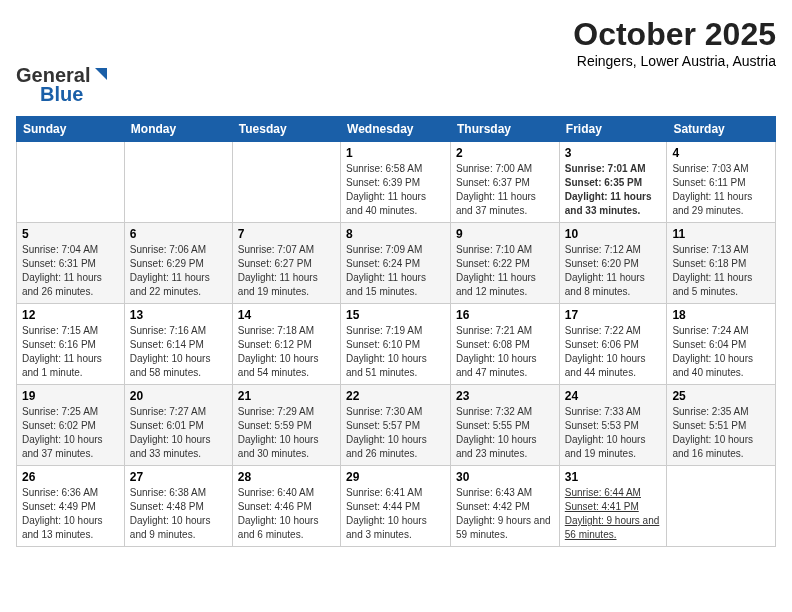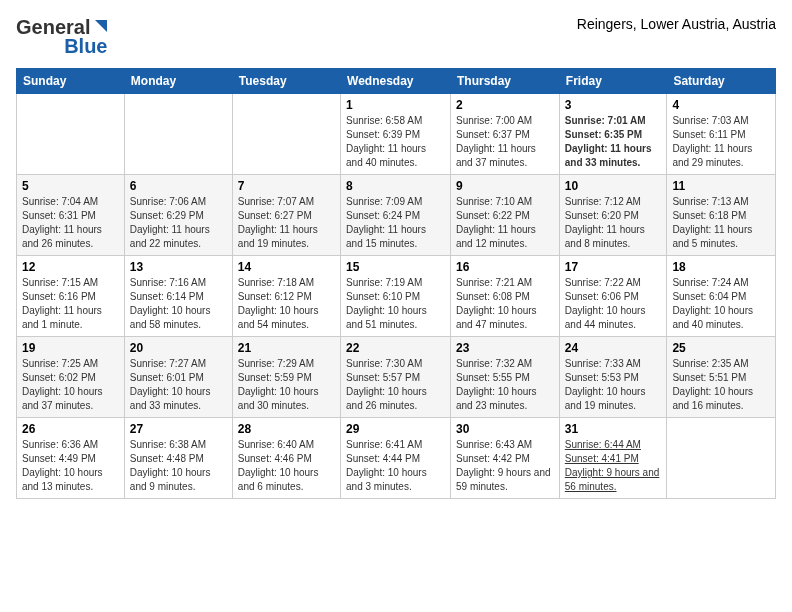--- a/index.html
+++ b/index.html
@@ -12,21 +12,22 @@
     }
     .header {
       display: flex;
       justify-content: space-between;
       align-items: flex-start;
       margin-bottom: 10px;
     }
     .logo {
       display: flex;
       flex-direction: column;
-      align-items: flex-end;
+      align-items: center;
+      margin-top: 48px;
     }
     .title-block {
       text-align: right;
     }
     .month-year {
       font-size: 32px;
       font-weight: bold;
       color: #222;
     }
     .location {
@@ -84,20 +85,21 @@
   <div class="logo">
     <div style="display:flex;align-items:center;">
       <span style="font-size:20px;font-weight:bold;color:#333;">General</span>
       <svg width="16" height="16" viewBox="0 0 16 16" style="margin-left:1px;margin-top:-4px;">
         <polygon points="4,2 16,2 16,14" fill="#1a5fa8"></polygon>
       </svg>
     </div>
     <span style="font-size:20px;font-weight:bold;color:#1a5fa8;margin-top:-4px;">Blue</span>
   </div>
   <div class="title-block">
+    <div class="month-year">October 2025</div>
     <div class="location">Reingers, Lower Austria, Austria</div>
   </div>
 </div>
 
 <table>
   <thead>
     <tr>
     <th>Sunday</th>
         <th>Monday</th>
         <th>Tuesday</th>

